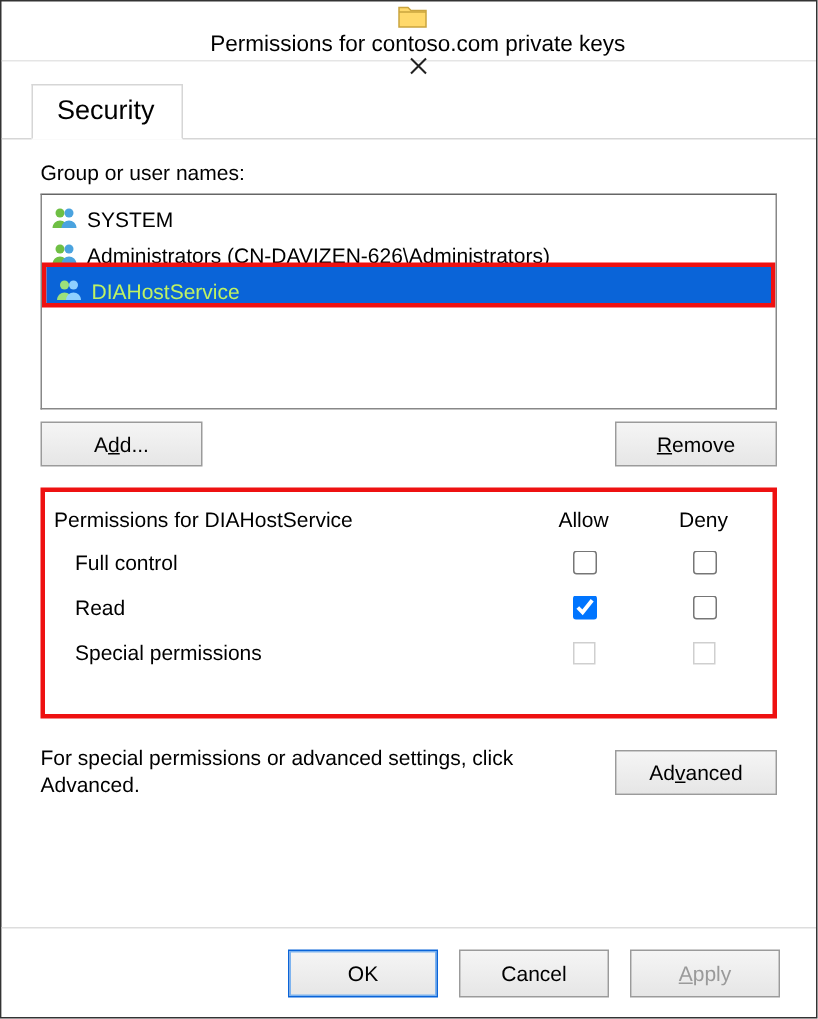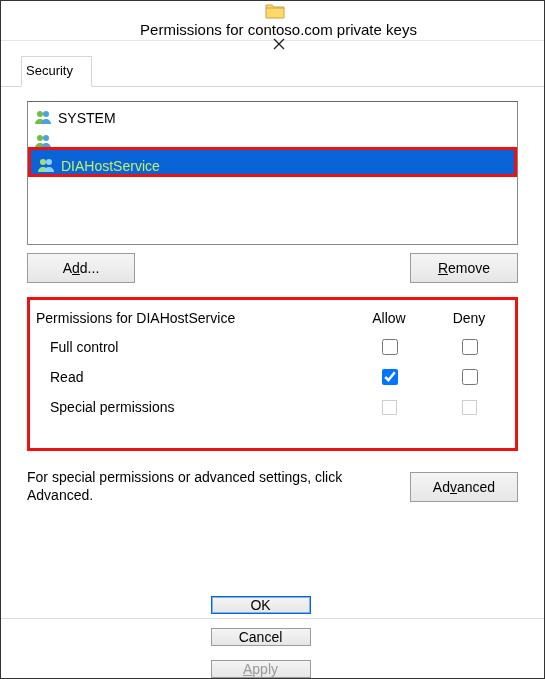--- a/index.html
+++ b/index.html
@@ -33,27 +33,27 @@
     cursor: default;
   }
 
   
   .tabs {
     padding: 14px 20px 0 20px;
     display:flex; align-items:flex-end;
     border-bottom: 1px solid #d6d6d6;
   }
   .tab {
-    padding: 6px 18px 8px 4px;
+    padding: 6px 18px 8px 16px;
     border: 1px solid #d6d6d6;
     border-bottom: 1px solid #fff;
     background:#fff;
     position: relative;
     top:1px;
-    font-size:13px;
+    font-size:18px;
   }
 
   
   .content {
     padding: 14px 26px 6px 26px;
   }
 
   .label { margin-bottom:6px; font-size:14px; }
 
   .listbox {
@@ -128,21 +128,20 @@
   
   .bottombar {
     position:absolute;
     left:0; right:0; bottom:0;
     border-top:1px solid #ddd;
     height:60px;
     display:flex; align-items:center; justify-content:flex-end;
     gap:14px;
     padding-right:24px;
     background:#fff;
-    flex-direction:column;
   }
   .bottombar .winbtn { min-width:100px; height:32px; }
   .btn-default { border:1px solid #0a64d8; box-shadow:0 0 0 1px #7db3ef inset; }
 </style>
 </head>
 <body>
 
 <div class="titlebar">
   <span class="folder-icon">
     <svg viewBox="0 0 20 20">
@@ -157,20 +156,21 @@
     </svg>
   </div>
 </div>
 
 <div class="tabs">
   <div class="tab">Security</div>
 </div>
 
 <div class="content">
 
+  <div class="label">Group or user names:</div>
 
   <div class="listbox">
     <div class="listitem">
       <span class="li-icon">
         <svg viewBox="0 0 18 18">
             <circle cx="6" cy="6" r="3" fill="#6fbf44"></circle>
             <circle cx="12" cy="6" r="3" fill="#4aa3df"></circle>
             <path d="M1 16c0-3 2.5-5 5-5s5 2 5 5z" fill="#6fbf44"></path>
             <path d="M7 16c0-3 2.5-5 5-5s5 2 5 5z" fill="#4aa3df"></path>
           </svg>
@@ -179,20 +179,21 @@
     </div>
     <div class="listitem">
       <span class="li-icon">
         <svg viewBox="0 0 18 18">
             <circle cx="6" cy="6" r="3" fill="#6fbf44"></circle>
             <circle cx="12" cy="6" r="3" fill="#4aa3df"></circle>
             <path d="M1 16c0-3 2.5-5 5-5s5 2 5 5z" fill="#6fbf44"></path>
             <path d="M7 16c0-3 2.5-5 5-5s5 2 5 5z" fill="#4aa3df"></path>
           </svg>
       </span>
+      <span>Administrators (CN-DAVIZEN-626\Administrators)</span>
     </div>
     <div class="hl1">
       <div class="listitem selected">
         <span class="li-icon">
           <svg viewBox="0 0 18 18">
               <circle cx="6" cy="6" r="3" fill="#9de07a"></circle>
               <circle cx="12" cy="6" r="3" fill="#8fd0ff"></circle>
               <path d="M1 16c0-3 2.5-5 5-5s5 2 5 5z" fill="#9de07a"></path>
               <path d="M7 16c0-3 2.5-5 5-5s5 2 5 5z" fill="#8fd0ff"></path>
             </svg>

